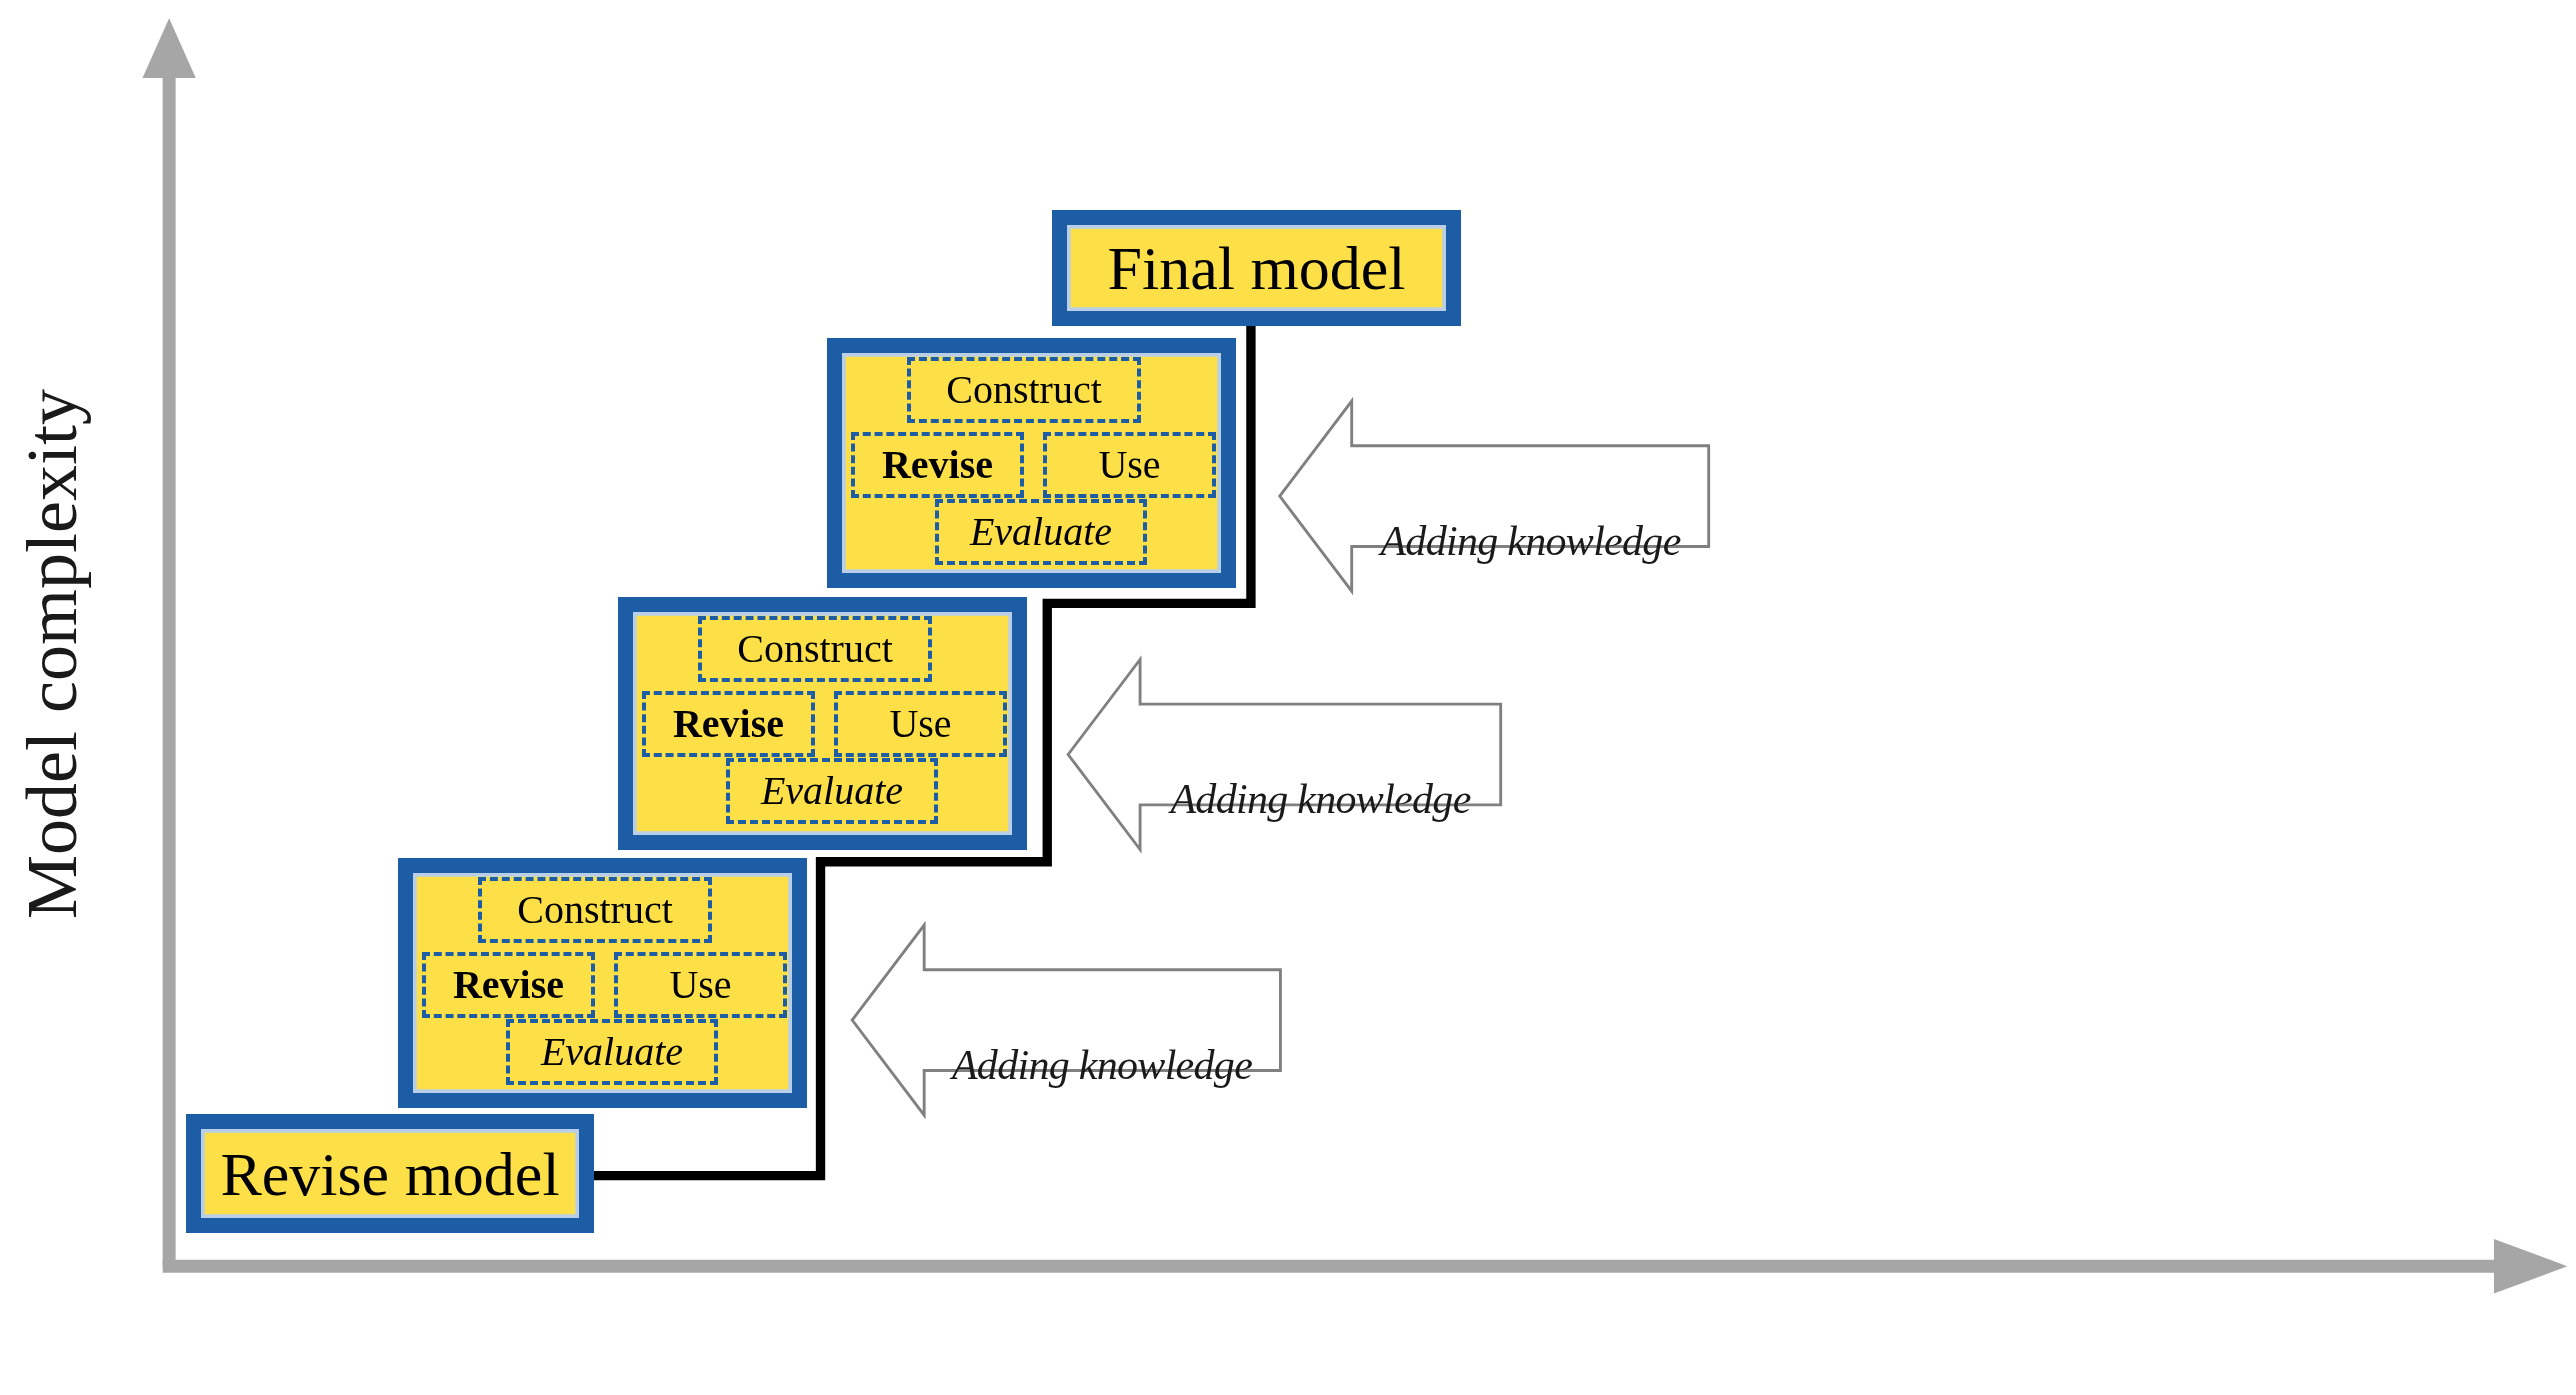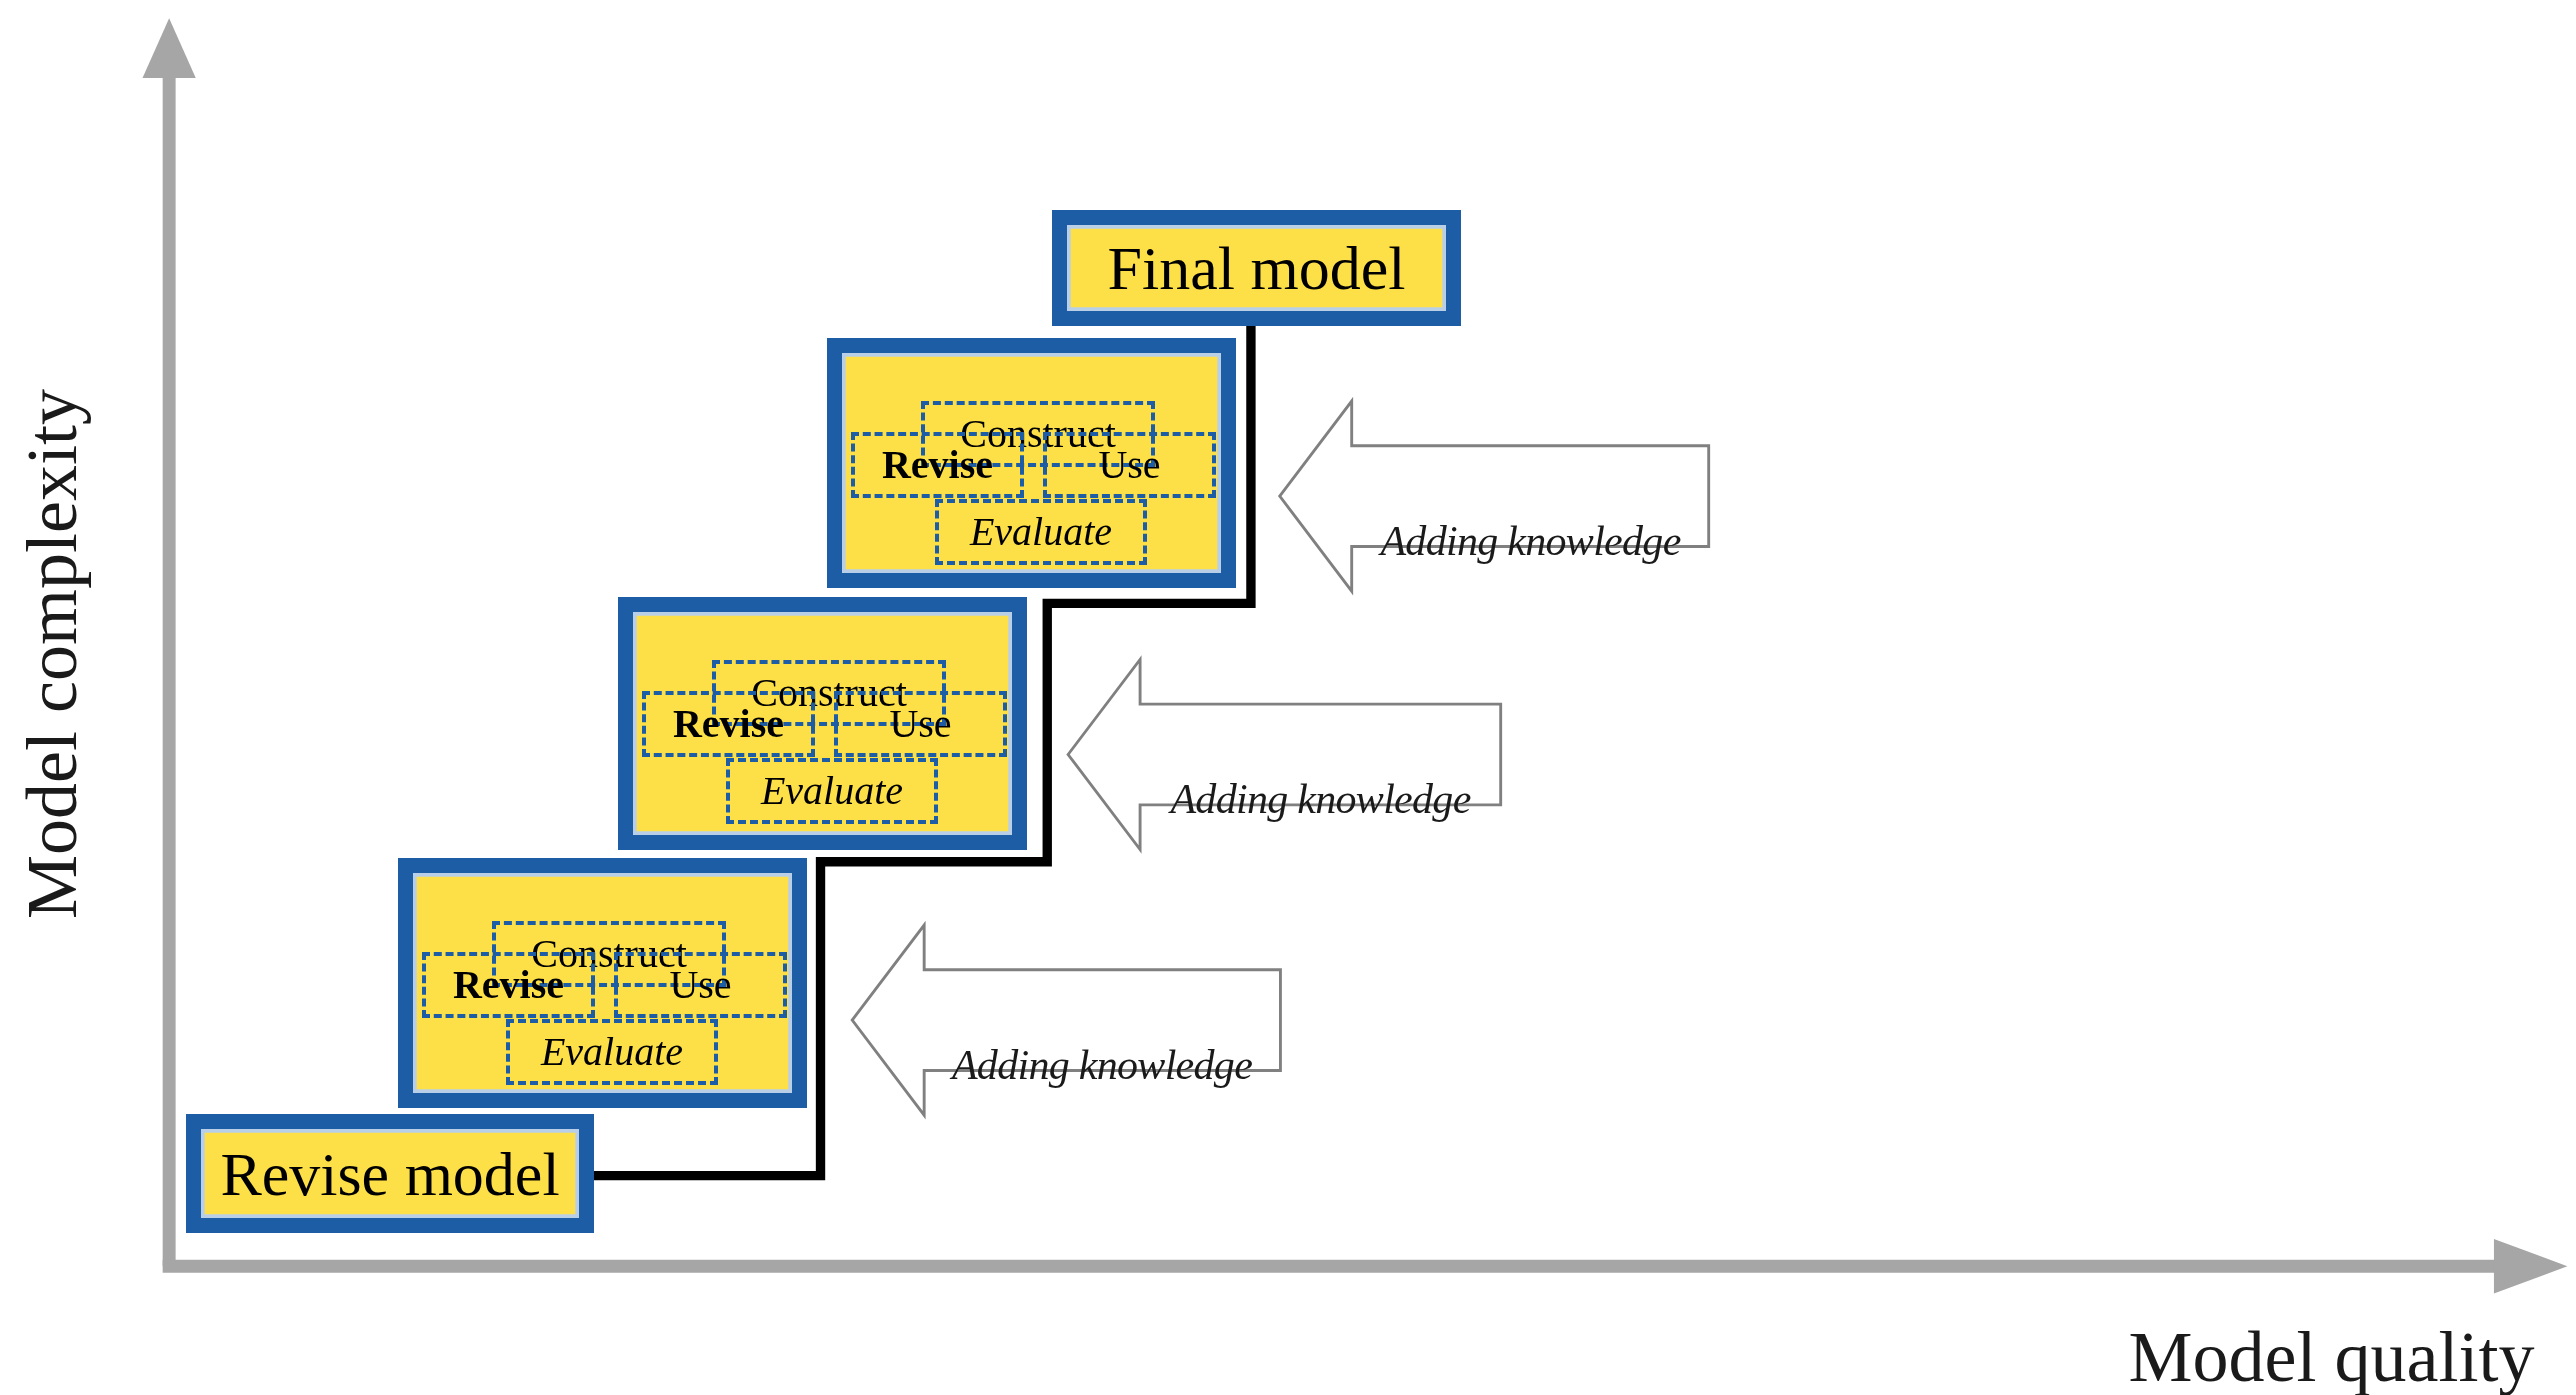--- a/index.html
+++ b/index.html
@@ -37,21 +37,21 @@
     font-size:62px;line-height:1;color:#000000;
   }
   .dashed-box{
     position:absolute;
     box-sizing:border-box;
     border:4.3px dashed var(--dashed-blue);
     display:flex;align-items:center;justify-content:center;
     font-size:40px;line-height:1;color:#000000;
     background:transparent;
   }
-  .d-construct{left:94px;top:18.7px;width:234px;height:66px;margin-top:44px;}
+  .d-construct{left:80px;top:18.7px;width:234px;height:66px;}
   .d-revise{left:24px;top:94px;width:173px;height:66px;font-weight:bold;}
   .d-use{left:216px;top:94px;width:173px;height:66px;}
   .d-evaluate{left:108px;top:161px;width:212px;height:66px;font-style:italic;}
 
   .arrow-label{
     position:absolute;
     display:flex;align-items:center;justify-content:center;
     font-style:italic;
     font-size:42px;line-height:1;
     letter-spacing:-0.7px;
@@ -122,16 +122,15 @@
     <div class="dashed-box d-revise">Revise</div>
     <div class="dashed-box d-use">Use</div>
     <div class="dashed-box d-evaluate">Evaluate</div>
   </div>
 
   <div class="model-box label-box" style="left:1052px;top:210px;width:409px;height:116px;">
     <span>Final model</span>
   </div>
 
   <div class="axis-label y-label">Model complexity</div>
-  <div class="axis-label x-label">Model quality</div>
 
 </div>
 
 
 </body></html>

